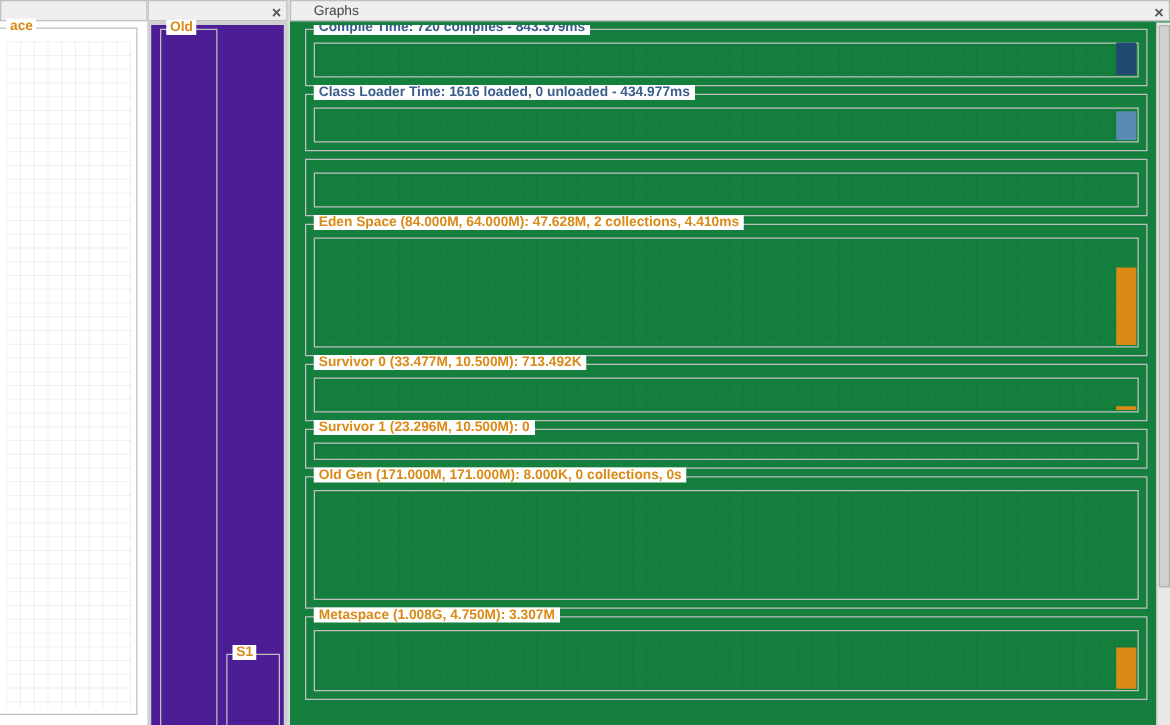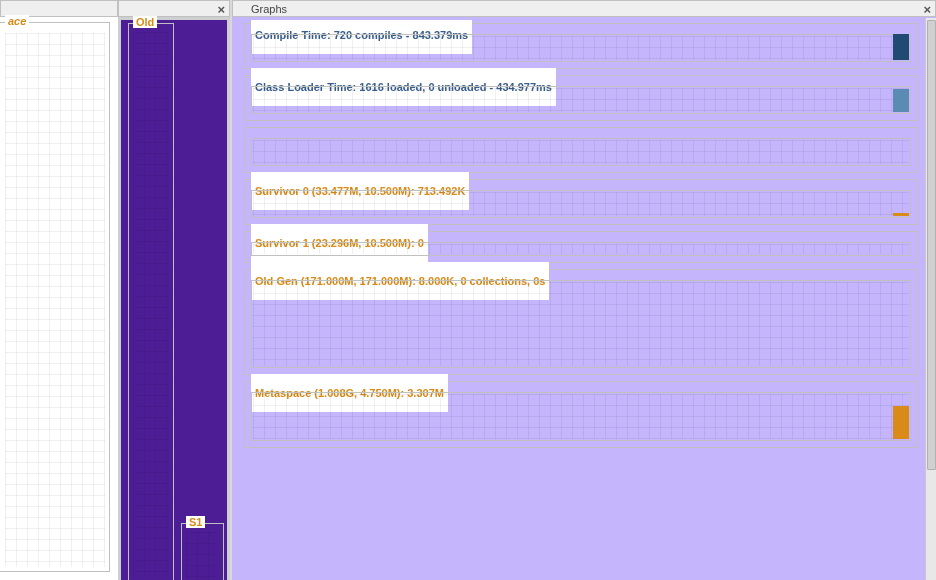--- a/index.html
+++ b/index.html
@@ -32,21 +32,20 @@
       width: 200px; height: 550px;
       border: 1px solid #c0c0c0;
     }
     .panel-left .fieldset-label {
       position: absolute;
       left: 4px; top: -8px;
       background: #fff;
       padding: 0 3px;
       color: #d98a17;
       font-weight: bold;
-      font-style: italic;
     }
     .panel-mid {
       position: absolute;
       left: 118px;
       top: 0;
       width: 112px;
       height: 580px;
       background: #cdcfd1;
     }
     .panel-mid-hdr {
@@ -107,21 +106,21 @@
       background: #d98a17;
     }
     .s1-hist { left: 60px; top: 503px; width: 43px; height: 75px; }
     .s1-hist .grid { top: 8px; bottom: 4px; left: 4px; right: 4px; }
     .panel-right {
       position: absolute;
       left: 232px;
       top: 0;
       width: 704px;
       height: 580px;
-      background: #c4b5fd;
+      background: #15803d;
     }
     .panel-right-hdr {
       position: absolute;
       left: 0; top: 0; right: 0; height: 17px;
       background: #efefef;
       border: 1px solid #c0c0c0;
       display: flex;
       align-items: center;
       padding-left: 18px;
       font-size: 11px;
@@ -155,21 +154,21 @@
       border-radius: 1px;
     }
     .graph-group {
       position: relative;
       margin: 3px 18px 6px 6px;
       border: 1px solid #c0c0c0;
     }
     .graph-group .legend {
       position: absolute;
       left: 6px; top: -8px;
-      padding: 13px 4px;
+      padding: 0 4px;
       background: #fff;
       font-weight: bold;
       white-space: nowrap;
     }
     .graph-inner {
       position: relative;
       margin: 10px 6px 6px 6px;
       border: 1px solid #c0c0c0;
       height: 100%;
     }
@@ -239,20 +238,27 @@
           <div class="grid"></div>
           <div class="spike bg-blue" style="height: 88%;"></div>
         </div>
       </div>
       <div class="graph-group">
         <div class="graph-inner" style="height: 28px;">
           <div class="grid"></div>
         </div>
       </div>
       <div class="graph-group">
+        <span class="legend c-orange">Eden Space (84.000M, 64.000M): 47.628M, 2 collections, 4.410ms</span>
+        <div class="graph-inner" style="height: 88px;">
+          <div class="grid"></div>
+          <div class="spike bg-orange" style="height: 72%;"></div>
+        </div>
+      </div>
+      <div class="graph-group">
         <span class="legend c-orange">Survivor 0 (33.477M, 10.500M): 713.492K</span>
         <div class="graph-inner" style="height: 28px;">
           <div class="grid"></div>
           <div class="spike bg-orange" style="height: 10%;"></div>
         </div>
       </div>
       <div class="graph-group">
         <span class="legend c-orange">Survivor 1 (23.296M, 10.500M): 0</span>
         <div class="graph-inner" style="height: 14px;">
           <div class="grid"></div>

